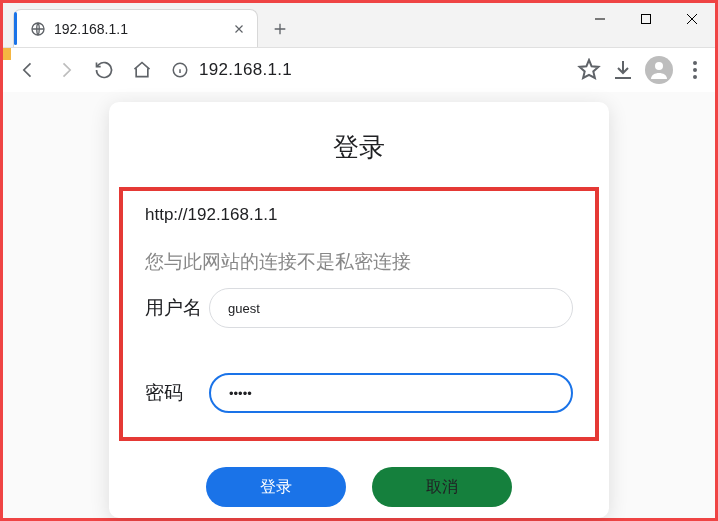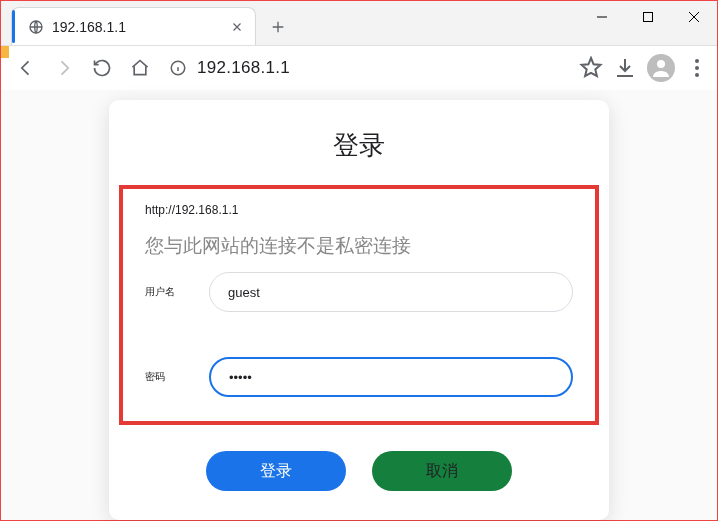--- a/index.html
+++ b/index.html
@@ -1,17 +1,17 @@
 <!DOCTYPE html>
 <html><head>
   <meta charset="utf-8">
   <style>
     * { margin: 0; padding: 0; box-sizing: border-box; font-family: "Microsoft YaHei", Arial, sans-serif; }
     body { width: 718px; height: 521px; background: #f0f0f0; overflow: hidden; position: relative; }
-    .browser-window { width: 718px; height: 521px; background: #fff; border: 1px solid #ef4444; position: relative; }
+    .browser-window { width: 718px; height: 521px; background: #fff; border: 3px solid #ef4444; position: relative; }
     .titlebar { height: 45px; background: #f3f3f3; display: flex; align-items: flex-end; border-bottom: 1px solid #e0e0e0; position: relative; }
     .tab { height: 38px; background: #fff; border: 1px solid #d8d8d8; border-bottom: none; border-top-left-radius: 8px; border-top-right-radius: 8px; margin-left: 10px; display: flex; align-items: center; padding: 0 10px; min-width: 245px; position: relative; }
     .tab-accent { position: absolute; left: 0; top: 2px; bottom: 2px; width: 3px; background: #1a73e8; border-radius: 2px; }
     .tab-icon { width: 16px; height: 16px; margin-right: 8px; color: #5f6368; margin-left: 6px; }
     .tab-title { font-size: 14px; color: #202124; flex: 1; }
     .tab-close { width: 16px; height: 16px; color: #5f6368; cursor: pointer; display: flex; align-items: center; justify-content: center; font-size: 16px; }
     .new-tab { width: 28px; height: 28px; display: flex; align-items: center; justify-content: center; color: #5f6368; font-size: 20px; margin-left: 8px; margin-bottom: 4px; cursor: pointer; }
     .window-controls { position: absolute; right: 0; top: 0; display: flex; height: 32px; }
     .wc-btn { width: 46px; height: 32px; display: flex; align-items: center; justify-content: center; color: #000; cursor: pointer; }
     .wc-btn svg { width: 12px; height: 12px; }
@@ -26,25 +26,25 @@
     .right-icon { width: 24px; height: 24px; color: #5f6368; cursor: pointer; display: flex; align-items: center; justify-content: center; }
     .avatar { width: 28px; height: 28px; border-radius: 50%; background: #bdbdbd; display: flex; align-items: center; justify-content: center; }
     .avatar svg { width: 24px; height: 24px; color: #fff; }
     .menu-dots { width: 24px; display: flex; flex-direction: column; align-items: center; gap: 3px; cursor: pointer; }
     .menu-dots span { width: 4px; height: 4px; border-radius: 50%; background: #5f6368; }
     .content-area { position: relative; height: calc(100% - 89px); background: #fafafa; display: flex; justify-content: center; padding-top: 10px; }
     .left-edge-marker { position: absolute; left: 0; top: 45px; width: 8px; height: 12px; background: #f5b642; z-index: 5; }
     .dialog { width: 500px; background: #fff; border-radius: 10px; box-shadow: 0 4px 20px rgba(0,0,0,0.12); padding: 28px 0 30px 0; position: relative; }
     .dialog-title { font-size: 26px; color: #202124; text-align: center; margin-bottom: 22px; font-weight: 400; }
     .highlight-box { border: 4px solid #e53935; margin: 0 10px; padding: 14px 22px 24px 22px; }
-    .dlg-url { font-size: 12px; color: #202124; margin-bottom: 16px; }
+    .dlg-url { font-size: 17px; color: #202124; margin-bottom: 24px; }
     .dlg-warning { font-size: 19px; color: #888; margin-bottom: 13px; }
     .field-row { display: flex; align-items: center; margin-bottom: 22px; }
     .field-row:last-child { margin-bottom: 0; margin-top: 45px; }
-    .field-label { width: 64px; font-size: 10px; color: #202124; }
+    .field-label { width: 64px; font-size: 19px; color: #202124; }
     .field-input { flex: 1; height: 40px; border: 1px solid #dadce0; border-radius: 20px; padding: 0 18px; font-size: 13px; color: #202124; outline: none; background: #fff; }
     .field-input.focused { border: 2px solid #1a73e8; }
     .dialog-buttons { display: flex; justify-content: center; gap: 26px; margin-top: 26px; }
     .btn { width: 140px; height: 40px; border-radius: 20px; border: none; font-size: 16px; cursor: pointer; }
     .btn-primary { background: #1a73e8; color: #fff; }
     .btn-secondary { background: #15803d; color: #202124; }
   </style>
 </head>
 <body>
 

